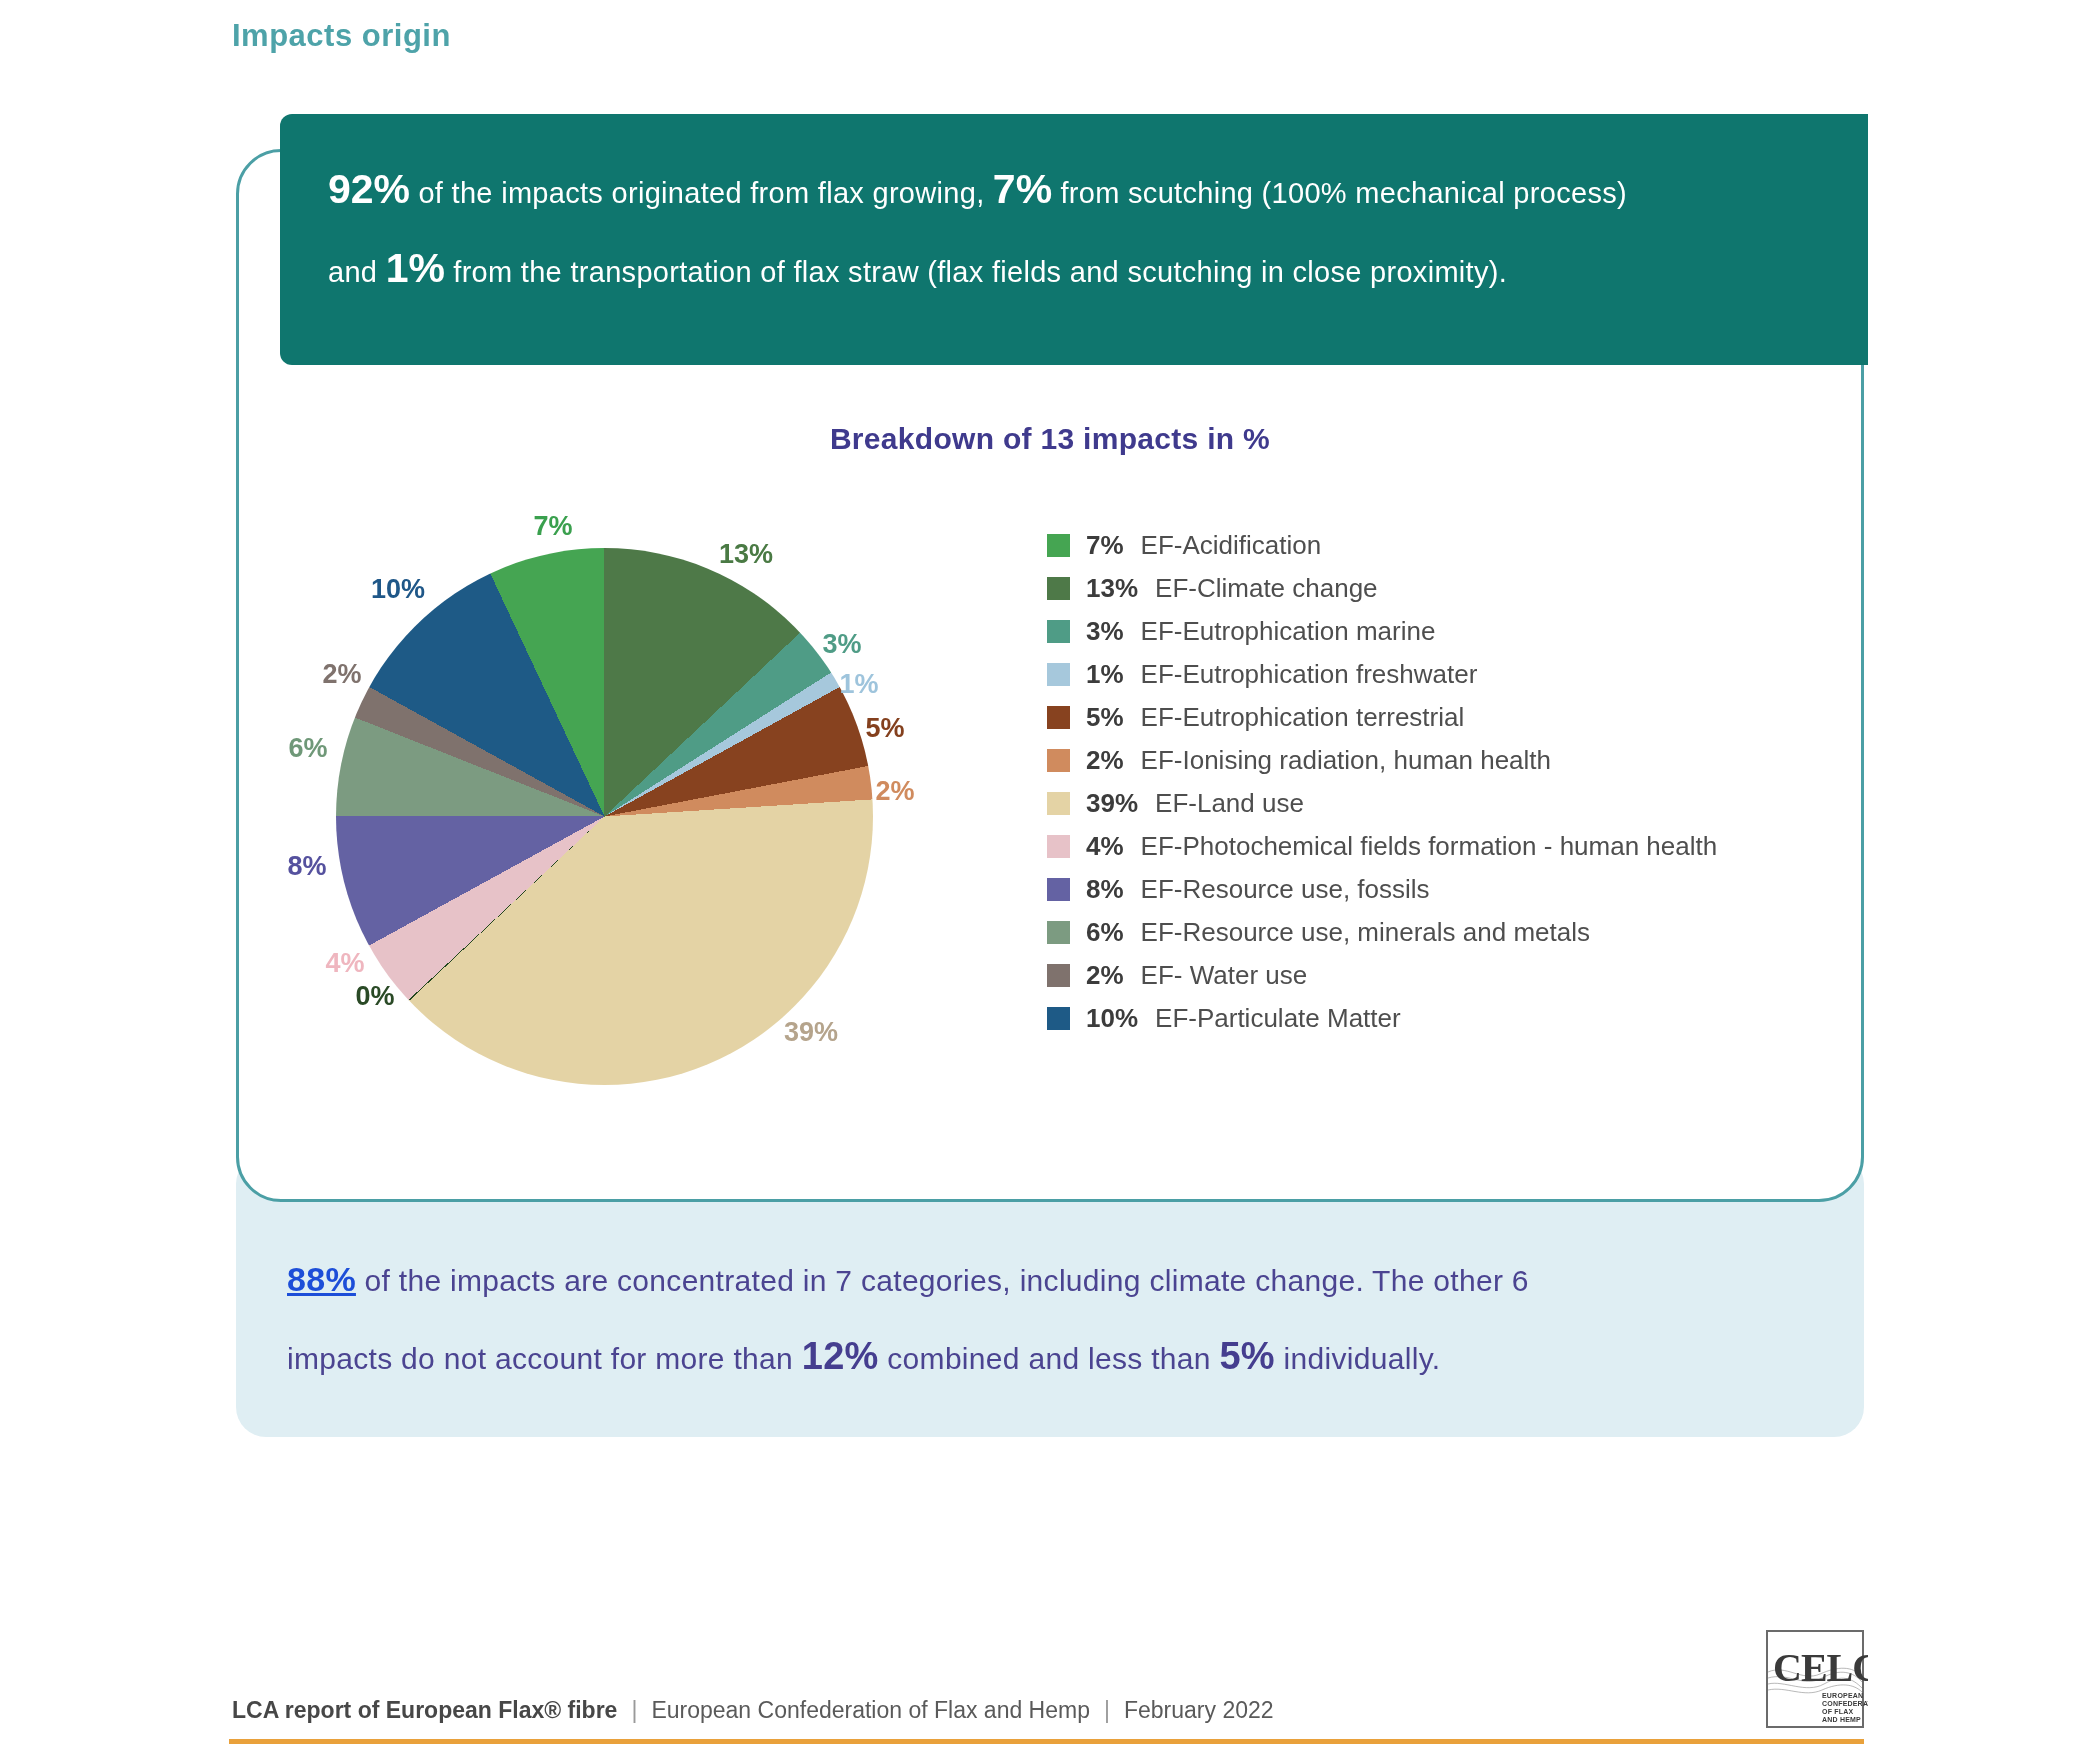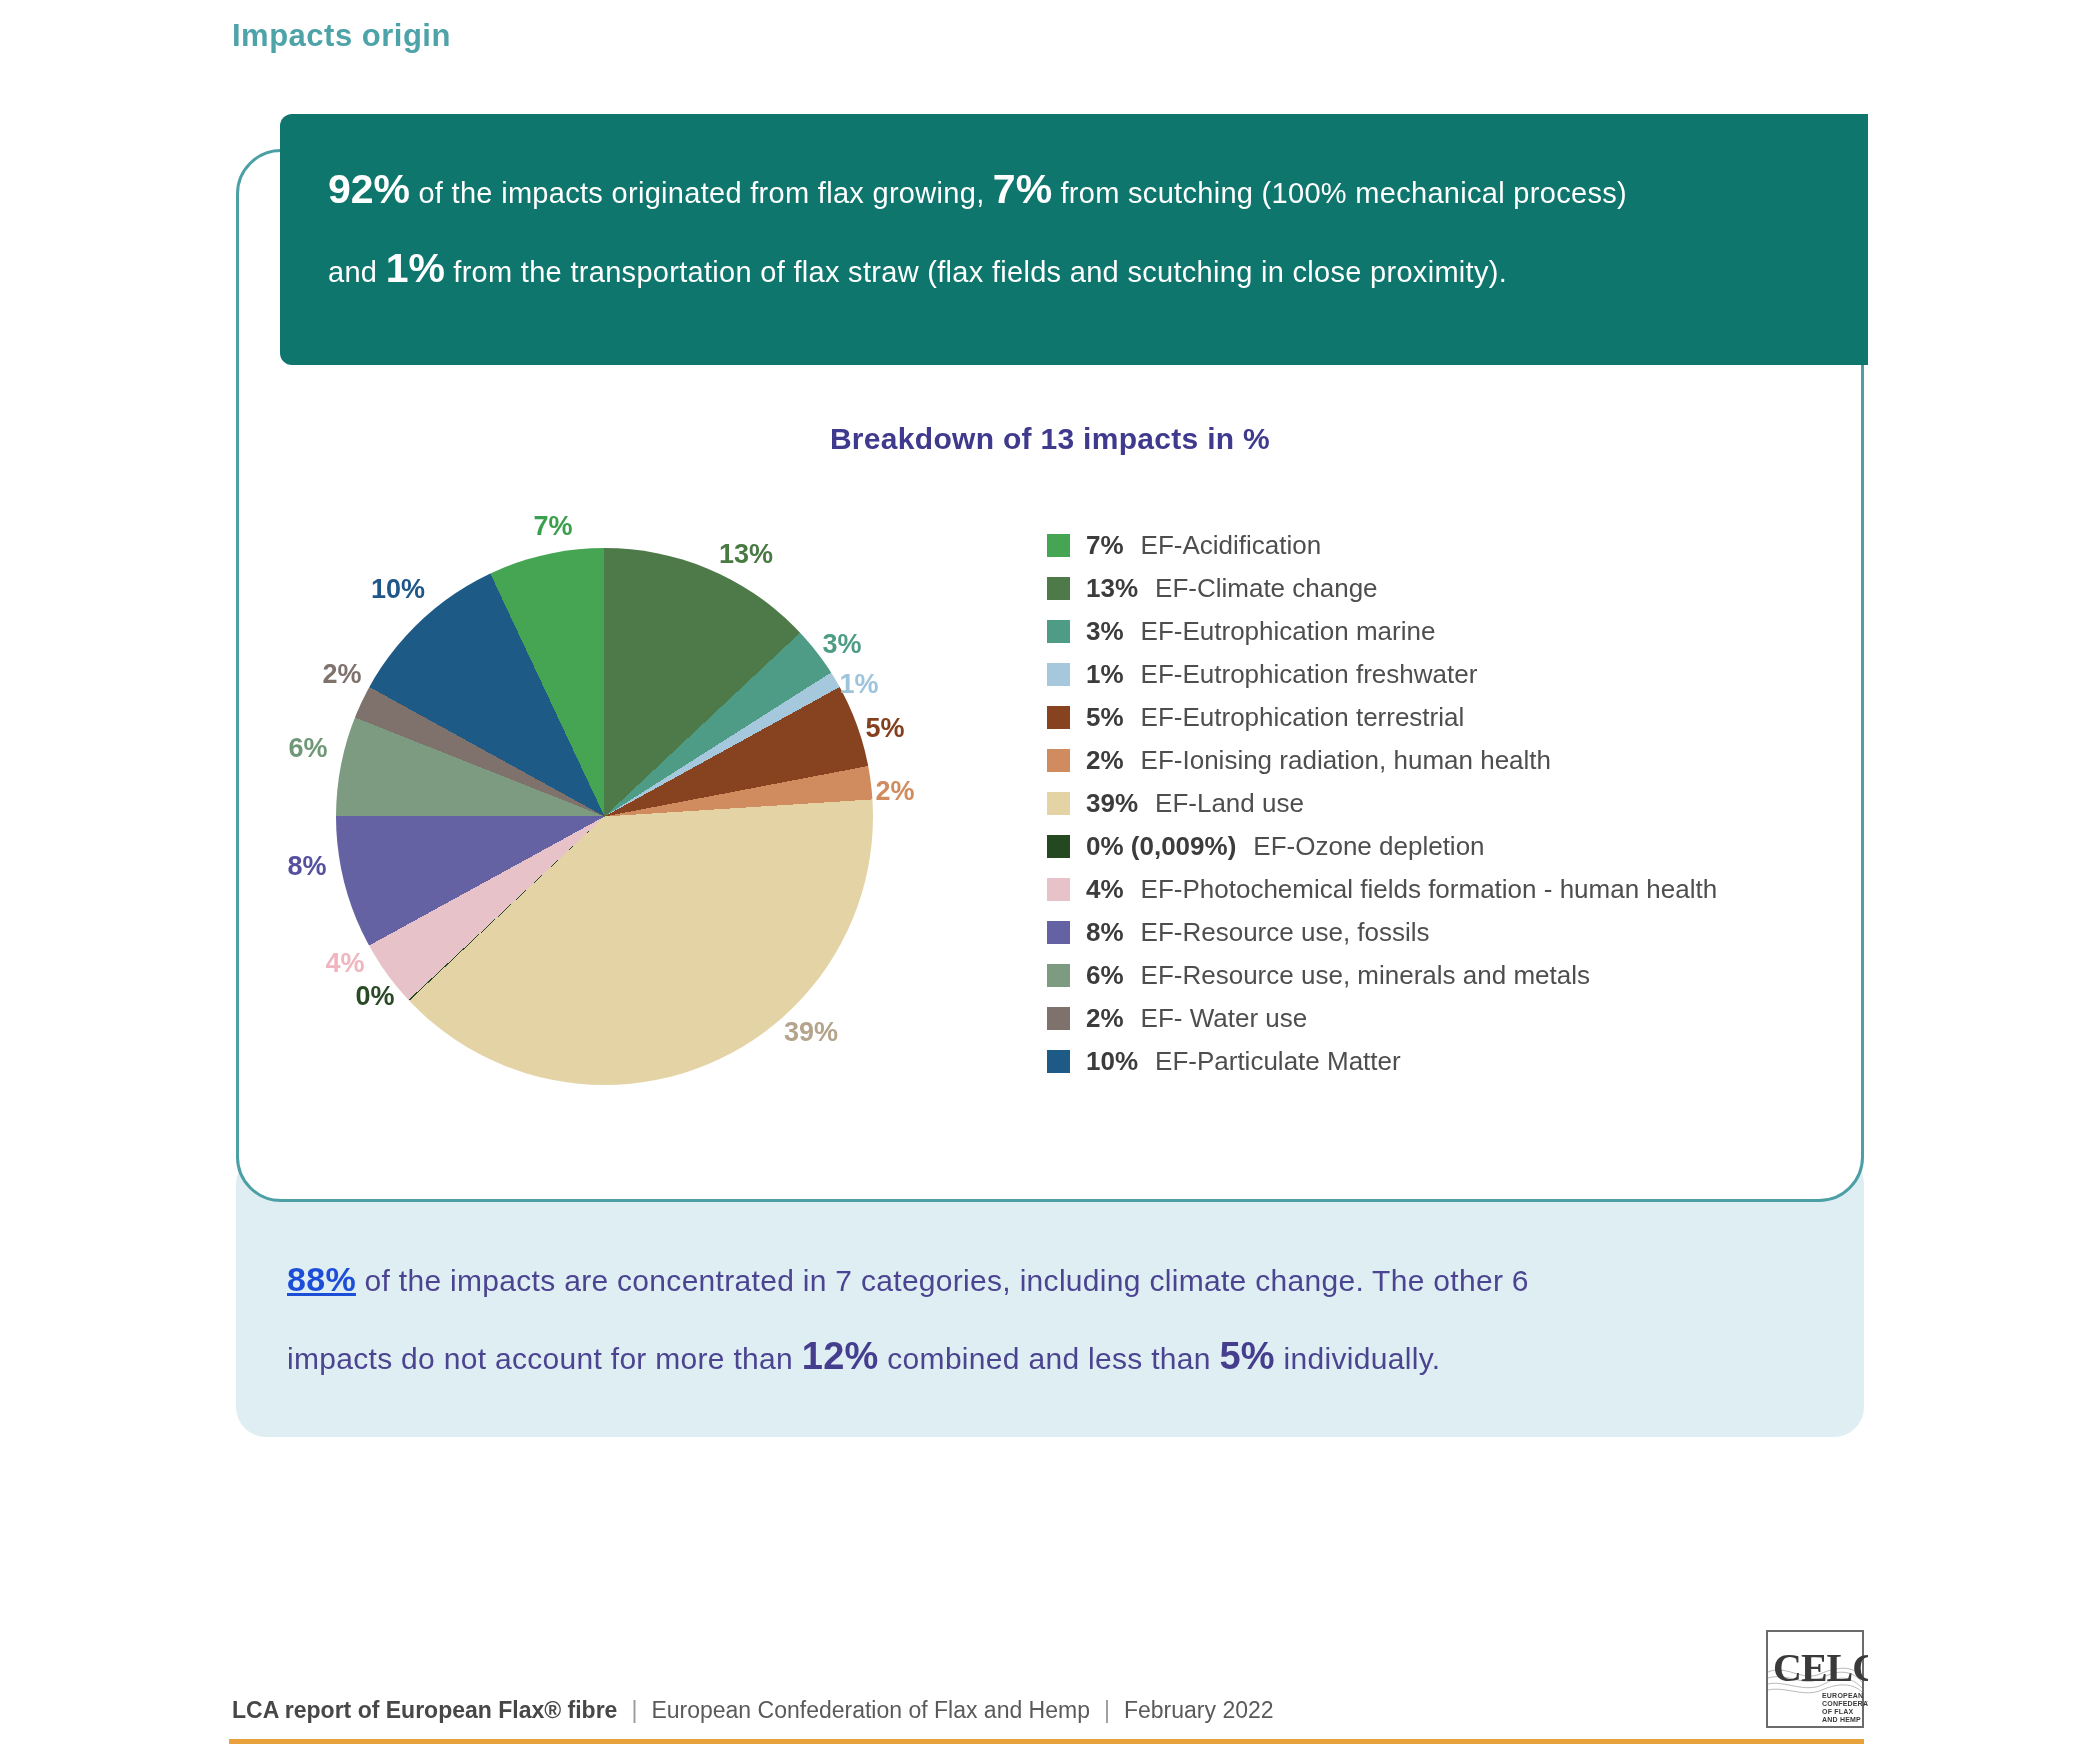--- a/index.html
+++ b/index.html
@@ -108,25 +108,20 @@
         <div class="swatch" style="background-color: rgb(208, 139, 94);"></div>
         <b>2%</b>
         <span>EF-Ionising radiation, human health</span>
       </div>
     <div class="legend-row">
         <div class="swatch" style="background-color: rgb(228, 211, 165);"></div>
         <b>39%</b>
         <span>EF-Land use</span>
       </div>
     <div class="legend-row">
-        <div class="swatch" style="background-color: rgb(36, 72, 31);"></div>
-        <b>0% (0,009%)</b>
-        <span>EF-Ozone depletion</span>
-      </div>
-    <div class="legend-row">
         <div class="swatch" style="background-color: rgb(231, 194, 200);"></div>
         <b>4%</b>
         <span>EF-Photochemical fields formation - human health</span>
       </div>
     <div class="legend-row">
         <div class="swatch" style="background-color: rgb(100, 98, 163);"></div>
         <b>8%</b>
         <span>EF-Resource use, fossils</span>
       </div>
     <div class="legend-row">

